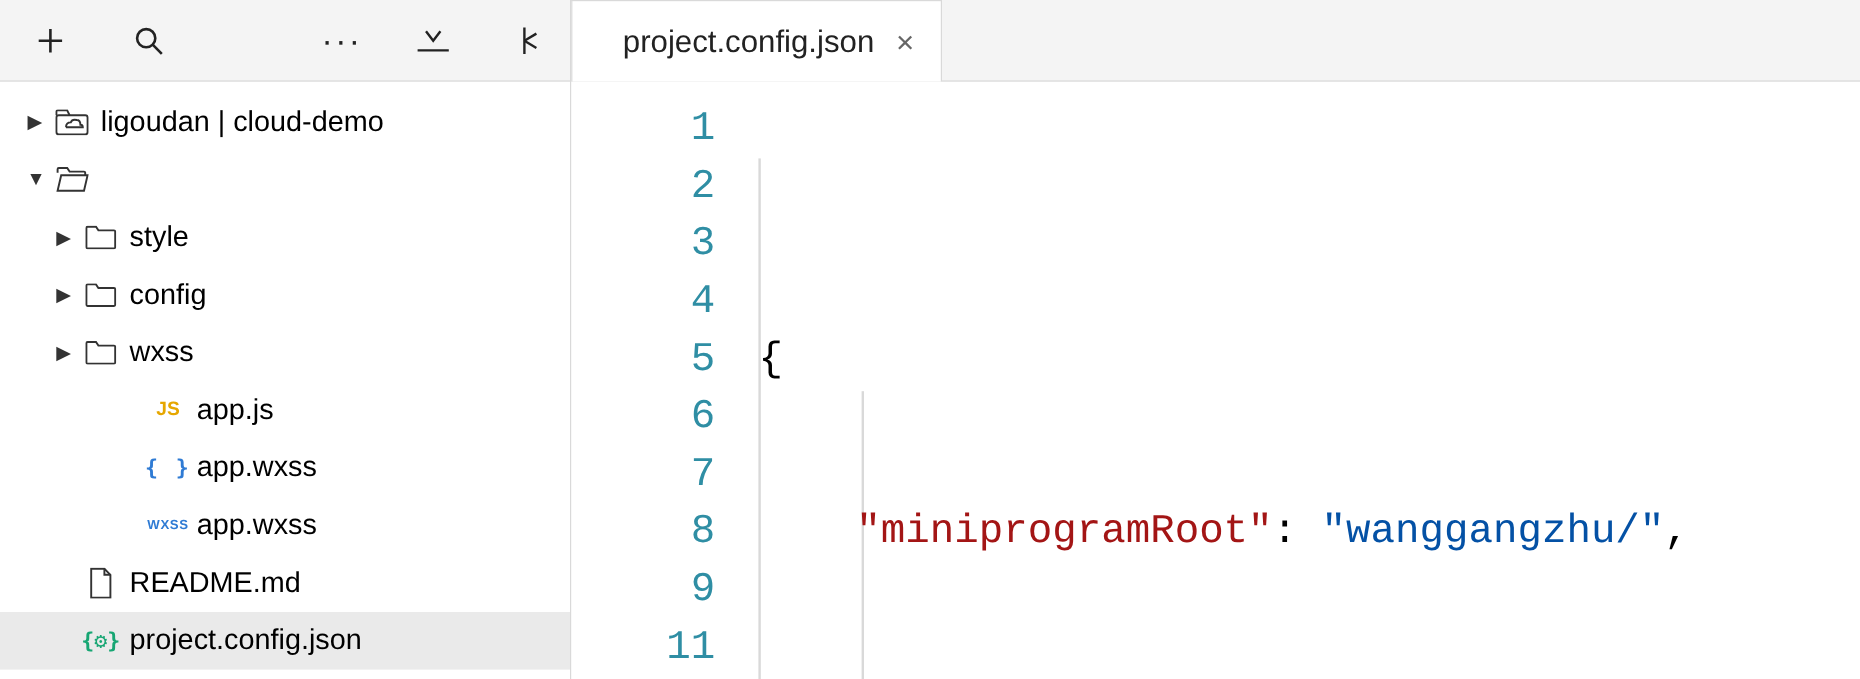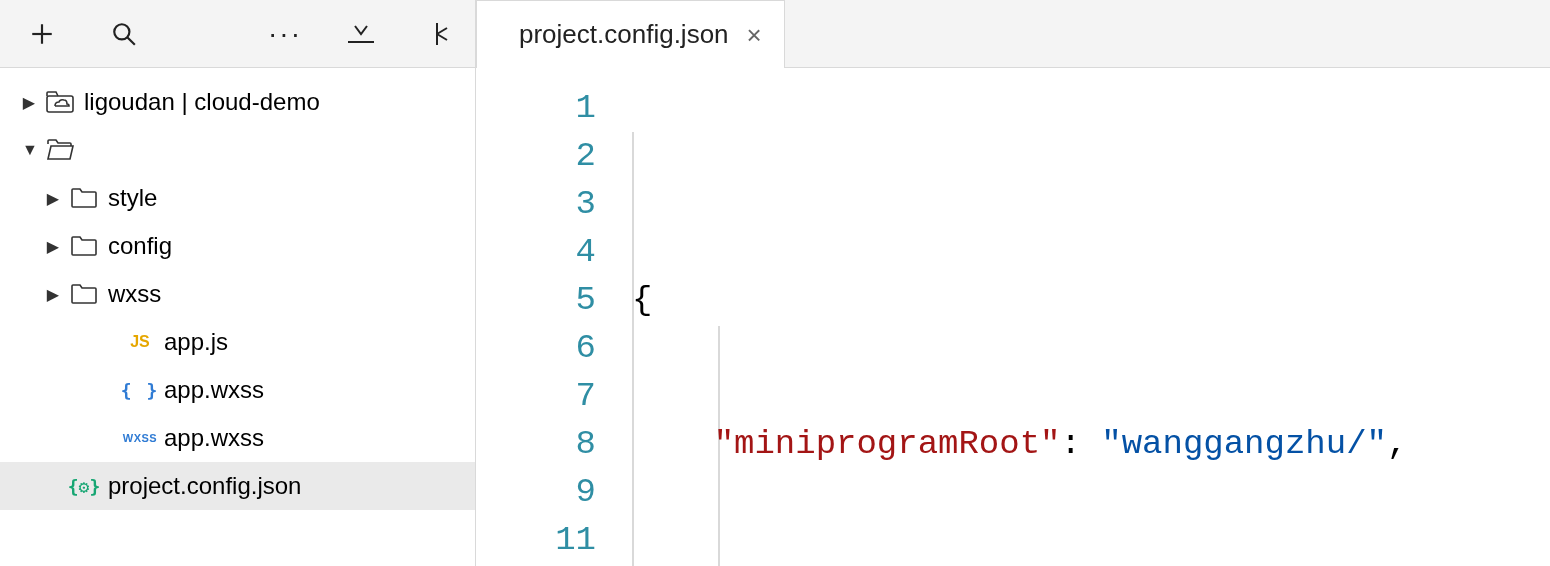--- a/index.html
+++ b/index.html
@@ -150,20 +150,30 @@
         <span class="row-icon braces-badge">{ }</span>
         <span class="row-label">app.wxss</span>
       </div>
 
       <div class="tree-row i3">
         <span class="caret hidden">▶</span>
         <span class="row-icon wxss-badge">WXSS</span>
         <span class="row-label">app.wxss</span>
       </div>
 
+      <div class="tree-row i2">
+        <span class="caret hidden">▶</span>
+        <span class="row-icon">
+          <svg width="22" height="26" viewBox="0 0 22 26" fill="none" stroke="#333" stroke-width="1.6">
+              <path d="M3 1 L14 1 L19 6 L19 25 L3 25 Z"></path>
+              <path d="M14 1 L14 6 L19 6"></path>
+            </svg>
+        </span>
+        <span class="row-label">README.md</span>
+      </div>
 
       <div class="tree-row i2 selected">
         <span class="caret hidden">▶</span>
         <span class="row-icon cfg-badge">{⚙}</span>
         <span class="row-label">project.config.json</span>
       </div>
     </div>
   </div>
 
   <div class="editor">

